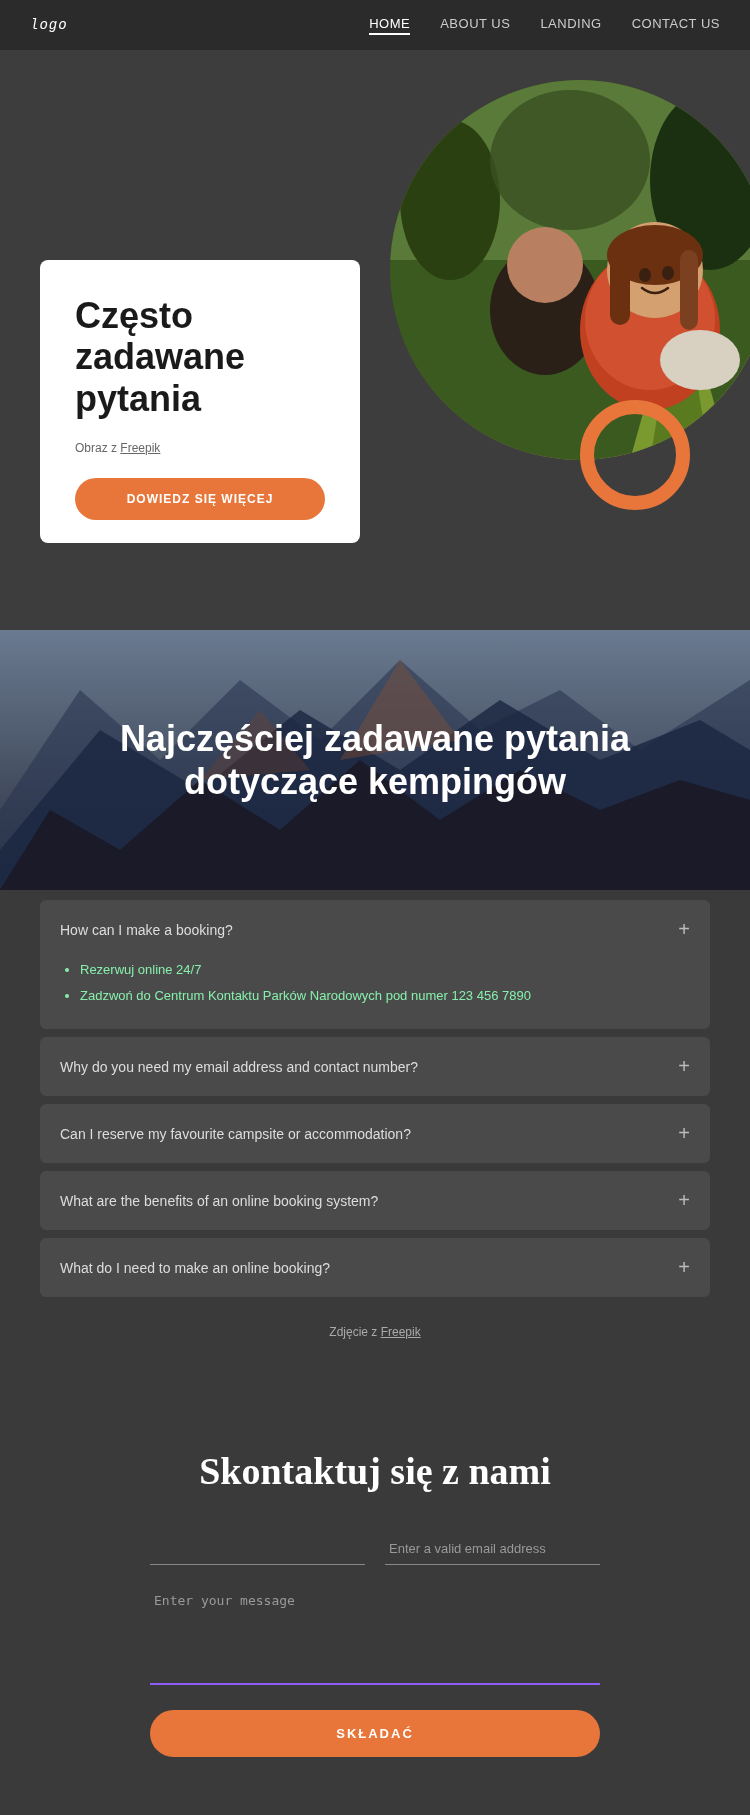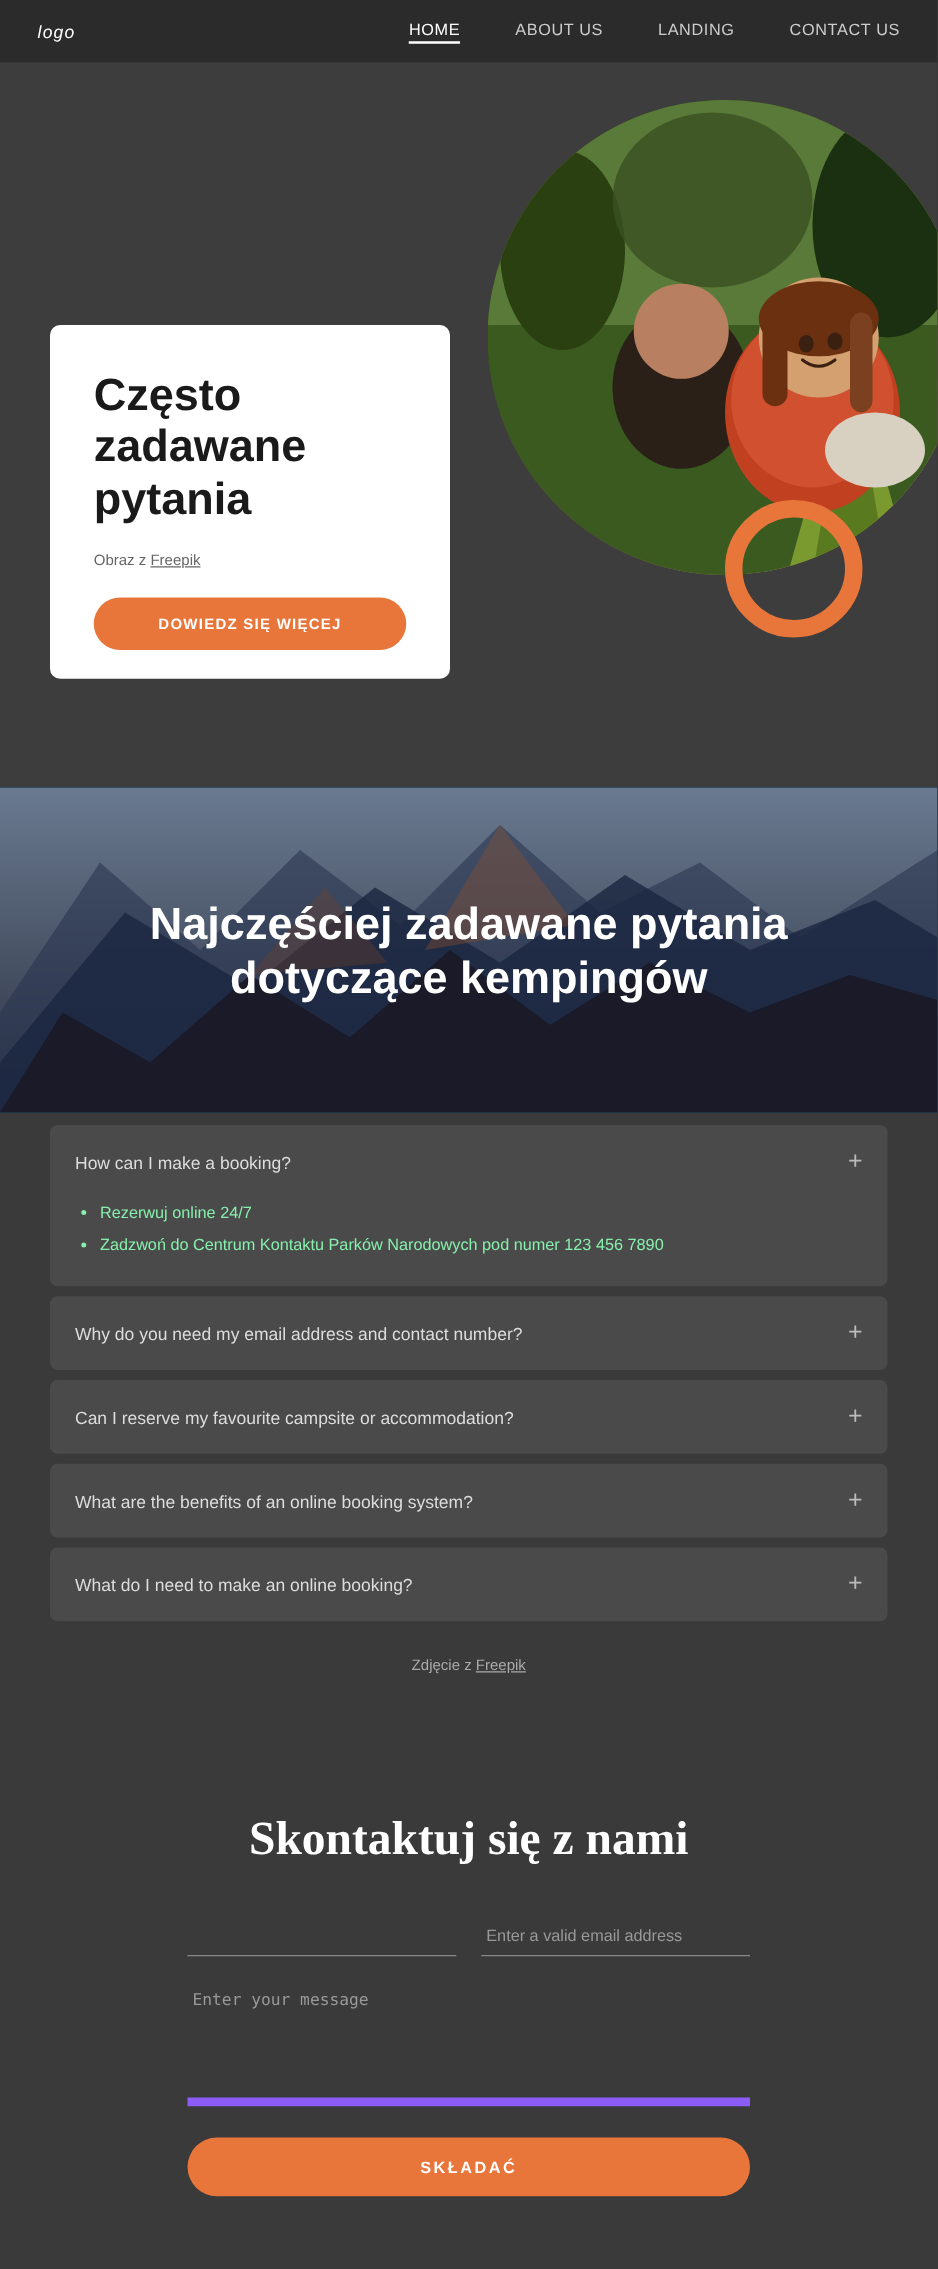--- a/index.html
+++ b/index.html
@@ -18,24 +18,25 @@
       align-items: center;
       justify-content: space-between;
       padding: 0 30px;
       height: 50px;
     }
     .nav-logo {
       color: #fff;
       font-size: 14px;
       font-style: italic;
       letter-spacing: 1px;
+      font-family: Liberation Mono, monospace;
     }
     .nav-links {
       display: flex;
-      gap: 44px;
+      gap: 30px;
     }
     .nav-link {
       color: #ccc;
       text-decoration: none;
       font-size: 13px;
       letter-spacing: 0.5px;
       cursor: pointer;
     }
     .nav-link.active {
       color: #fff;
@@ -134,21 +135,21 @@
     }
 
     
     .faq-mountain-section {
       position: relative;
       min-height: 260px;
       display: flex;
       align-items: center;
       justify-content: flex-start;
       overflow: hidden;
-      background: #0c4a6e;
+      background: #8b5cf6;
     }
 
     .mountain-bg {
       position: absolute;
       top: 0; left: 0; right: 0; bottom: 0;
       background: linear-gradient(180deg, #4a6080 0%, #3a5070 20%, #2a3040 50%, #1a2030 80%, #1a2030 100%);
       opacity: 0.85;
     }
 
     .mountain-svg {
@@ -265,21 +266,21 @@
     }
 
     .form-input::placeholder {
       color: #999;
     }
 
     .form-textarea {
       width: 100%;
       background: transparent;
       border: none;
-      border-bottom: 7px solid #8b5cf6;
+      border-bottom: 2px solid #8b5cf6;
       color: #ccc;
       font-size: 13px;
       padding: 8px 4px;
       outline: none;
       resize: none;
       height: 100px;
       margin-bottom: 25px;
     }
 
     .form-textarea::placeholder {

